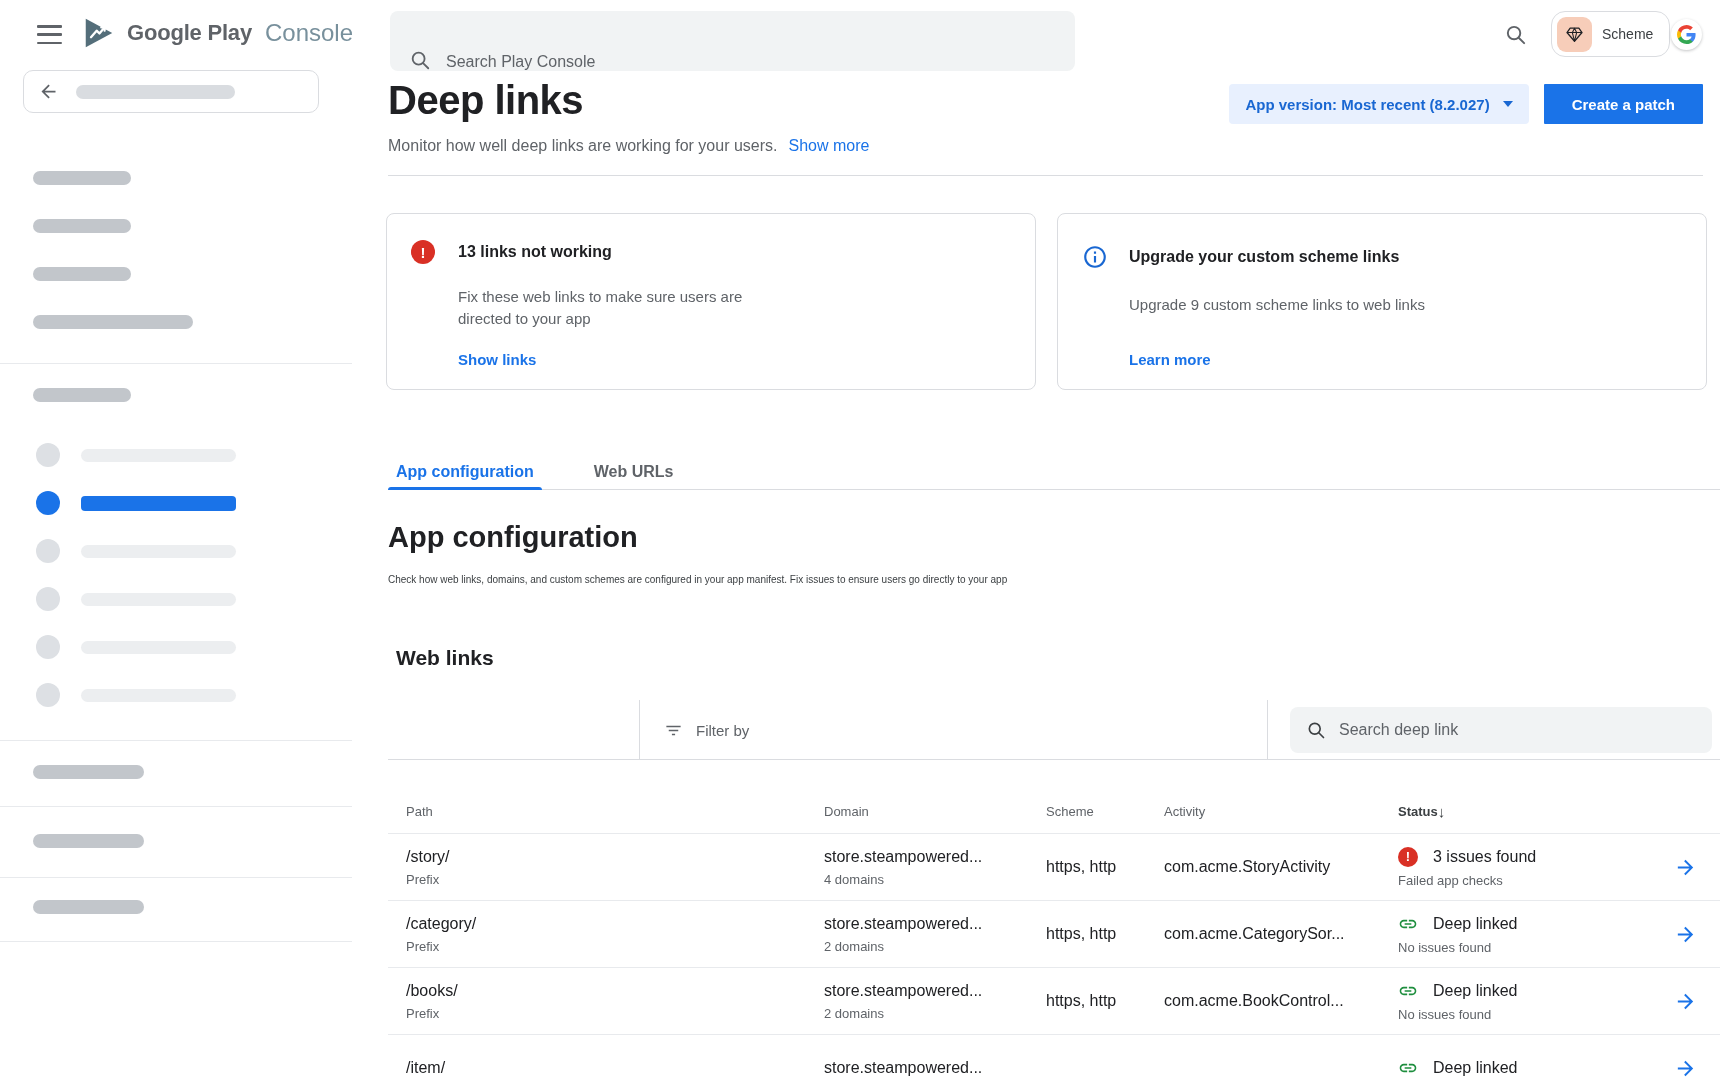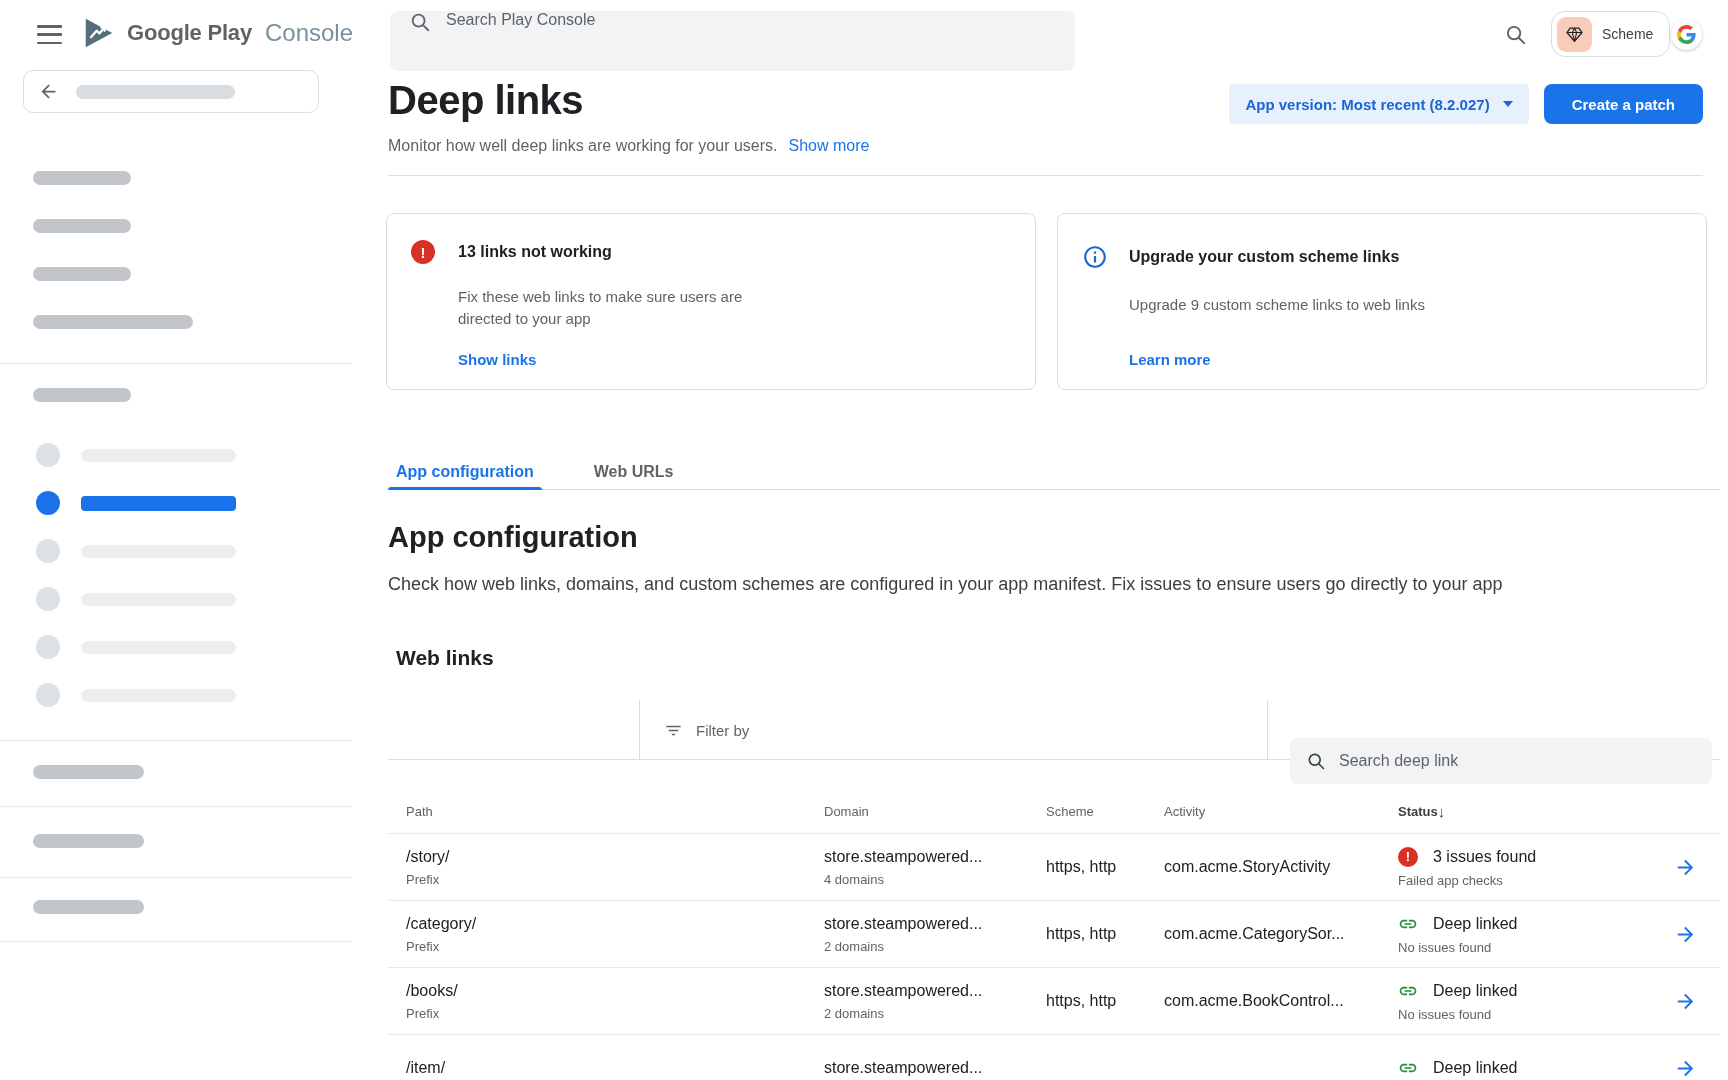--- a/index.html
+++ b/index.html
@@ -10,21 +10,21 @@
 
   
   .topbar { position:absolute; left:0; top:0; width:1728px; height:68px; background:#fff; z-index:5; }
   .hamburger { position:absolute; left:37px; top:25px; width:25px; height:19px;
     display:flex; flex-direction:column; justify-content:space-between; cursor:pointer; }
   .hamburger span { height:2.5px; background:#5f6368; border-radius:1px; }
   .logo { position:absolute; left:82px; top:16px; display:flex; align-items:center; gap:11px; }
   .logo-brand { font-size:22px; color:#5f6368; font-weight:bold; letter-spacing:-0.2px; }
   .logo-product { font-size:24px; color:#78909c; font-weight:normal; margin-left:2px; }
   .topsearch { position:absolute; left:390px; top:11px; width:685px; height:60px;
-    background:#f1f3f4; border-radius:8px; display:flex; align-items:flex-start; padding:0 19px; gap:15px; }
+    background:#f1f3f4; border-radius:8px; display:flex; align-items:flex-end; padding:0 19px; gap:15px; }
   .topsearch input { flex:1; border:none; outline:none; background:transparent;
     font-size:16px; color:#202124; font-family:inherit; }
   .topsearch input::placeholder { color:#5f6368; }
   .hdr-search { position:absolute; left:1504px; top:23px; color:#5f6368; cursor:pointer; }
   .app-chip { position:absolute; left:1551px; top:11px; height:46px; padding:5px 16px 5px 5px;
     border:1px solid #dadce0; border-radius:14px; background:#fff; display:flex; align-items:center; gap:10px; cursor:pointer; }
   .chip-avatar { width:35px; height:35px; border-radius:9px; background:#f7cdb9;
     display:flex; align-items:center; justify-content:center; }
   .chip-label { font-size:14px; color:#3c4043; }
   .google-g { position:absolute; left:1671px; top:19px; width:31px; height:31px; border-radius:50%;
@@ -46,21 +46,21 @@
   
   .main { position:absolute; left:388px; top:68px; width:1332px; height:1012px; }
   .page-title { position:absolute; left:0; top:10px; font-size:40px; font-weight:bold; color:#202124; letter-spacing:-0.5px; }
   .subtitle-row { position:absolute; left:0; top:69px; display:flex; gap:11px; align-items:baseline; }
   .subtitle { font-size:16px; color:#5f6368; }
   .link { color:#1a73e8; font-size:16px; cursor:pointer; text-decoration:none; }
   .actions { position:absolute; top:16px; right:17px; display:flex; gap:15px; }
   .version-chip { height:40px; background:#e8f0fe; border-radius:4px; color:#1967d2;
     font-size:15px; font-weight:bold; display:flex; align-items:center; gap:13px; padding:0 16px; cursor:pointer; }
   .caret { width:0; height:0; border-left:5px solid transparent; border-right:5px solid transparent; border-top:6px solid #1967d2; }
-  .btn-primary { height:40px; background:#1a73e8; border:none; border-radius:8px; color:#fff;
+  .btn-primary { height:40px; background:#1a73e8; border:none; border-radius:1px; color:#fff;
     font-size:15px; font-weight:bold; padding:0 28px; font-family:inherit; cursor:pointer; }
   .hdivider { position:absolute; left:0; width:1315px; height:1px; background:#dadce0; }
 
   
   .cards { position:absolute; left:-2px; top:145px; width:1321px; display:flex; gap:21px; }
   .card { flex:1; height:177px; border:1px solid #dadce0; border-radius:8px; background:#fff;
     padding:21px 24px; display:grid; grid-template-columns:47px 1fr; grid-template-rows:auto auto auto; }
   .card-icon { grid-row:1; display:flex; align-items:center; }
   .card-title { font-size:16px; font-weight:bold; color:#202124; align-self:center; }
   .card-body { grid-column:2; margin-top:16px; font-size:15px; color:#5f6368; line-height:22px; max-width:320px; }
@@ -73,33 +73,33 @@
   
   .tabs { position:absolute; left:0; top:387px; width:1332px; height:35px;
     border-bottom:1px solid #dadce0; display:flex; gap:44px; }
   .tab { position:relative; padding:0 8px; font-size:16px; font-weight:bold; color:#5f6368;
     display:flex; align-items:center; cursor:pointer; }
   .tab.active { color:#1a73e8; }
   .tab.active::after { content:""; position:absolute; left:0; right:0; bottom:-1px; height:3px;
     background:#1a73e8; border-radius:3px 3px 0 0; }
 
   .h2 { position:absolute; left:0; top:453px; font-size:29px; font-weight:bold; color:#202124; }
-  .section-desc { position:absolute; left:0; top:506px; font-size:18px; color:#3c4043; }
+  .section-desc { position:absolute; left:0; top:506px; font-size:10px; color:#3c4043; }
   .h3 { position:absolute; left:8px; top:578px; font-size:21px; font-weight:bold; color:#202124; }
 
   
   .filterbar { position:absolute; left:0; top:632px; width:1332px; height:60px; border-bottom:1px solid #dadce0; }
   .all-links { position:absolute; left:0; top:8px; width:228px; height:44px; background:#e8f0fe;
     border-radius:4px; color:#1967d2; font-size:15px; font-weight:bold;
     display:flex; align-items:center; justify-content:space-between; padding:0 18px; cursor:pointer; }
   .vdiv { position:absolute; top:0; width:1px; height:60px; background:#dadce0; }
   .filter-by { position:absolute; left:276px; top:0; height:60px; display:flex; align-items:center; gap:13px;
     color:#5f6368; font-size:15px; cursor:pointer; }
   .deep-search { position:absolute; left:902px; top:7px; width:422px; height:46px; background:#f1f3f4;
-    border-radius:8px; display:flex; align-items:center; gap:13px; padding:0 16px;margin-top:31px; }
+    border-radius:8px; display:flex; align-items:center; gap:13px; padding:0 16px; }
   .deep-search input { flex:1; border:none; outline:none; background:transparent; font-size:16px;
     color:#202124; font-family:inherit; }
   .deep-search input::placeholder { color:#5f6368; }
 
   
   .tgrid { display:grid; grid-template-columns:418px 222px 118px 234px 252px 1fr; padding-left:18px; }
   .thead { position:absolute; left:0; top:722px; width:1332px; height:44px; align-items:center;
     border-bottom:1px solid #e8eaed; font-size:13px; color:#5f6368; }
   .thead .sorted { color:#3c4043; font-weight:bold; display:flex; align-items:center; gap:0; }
   .sort-arrow { font-size:15px; font-weight:normal; color:#3c4043; }

